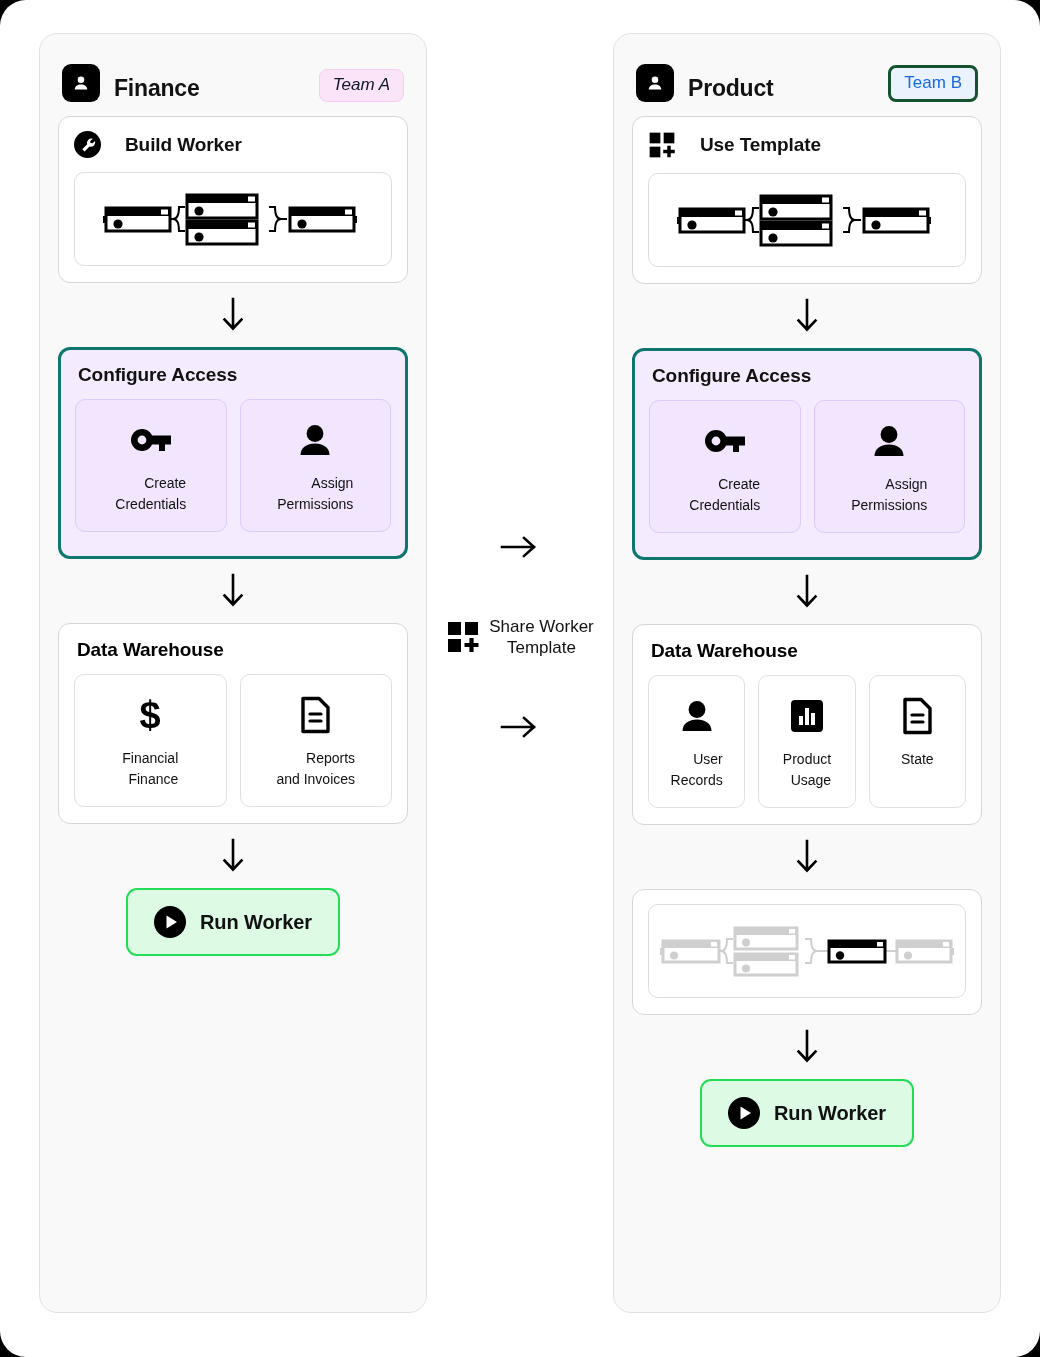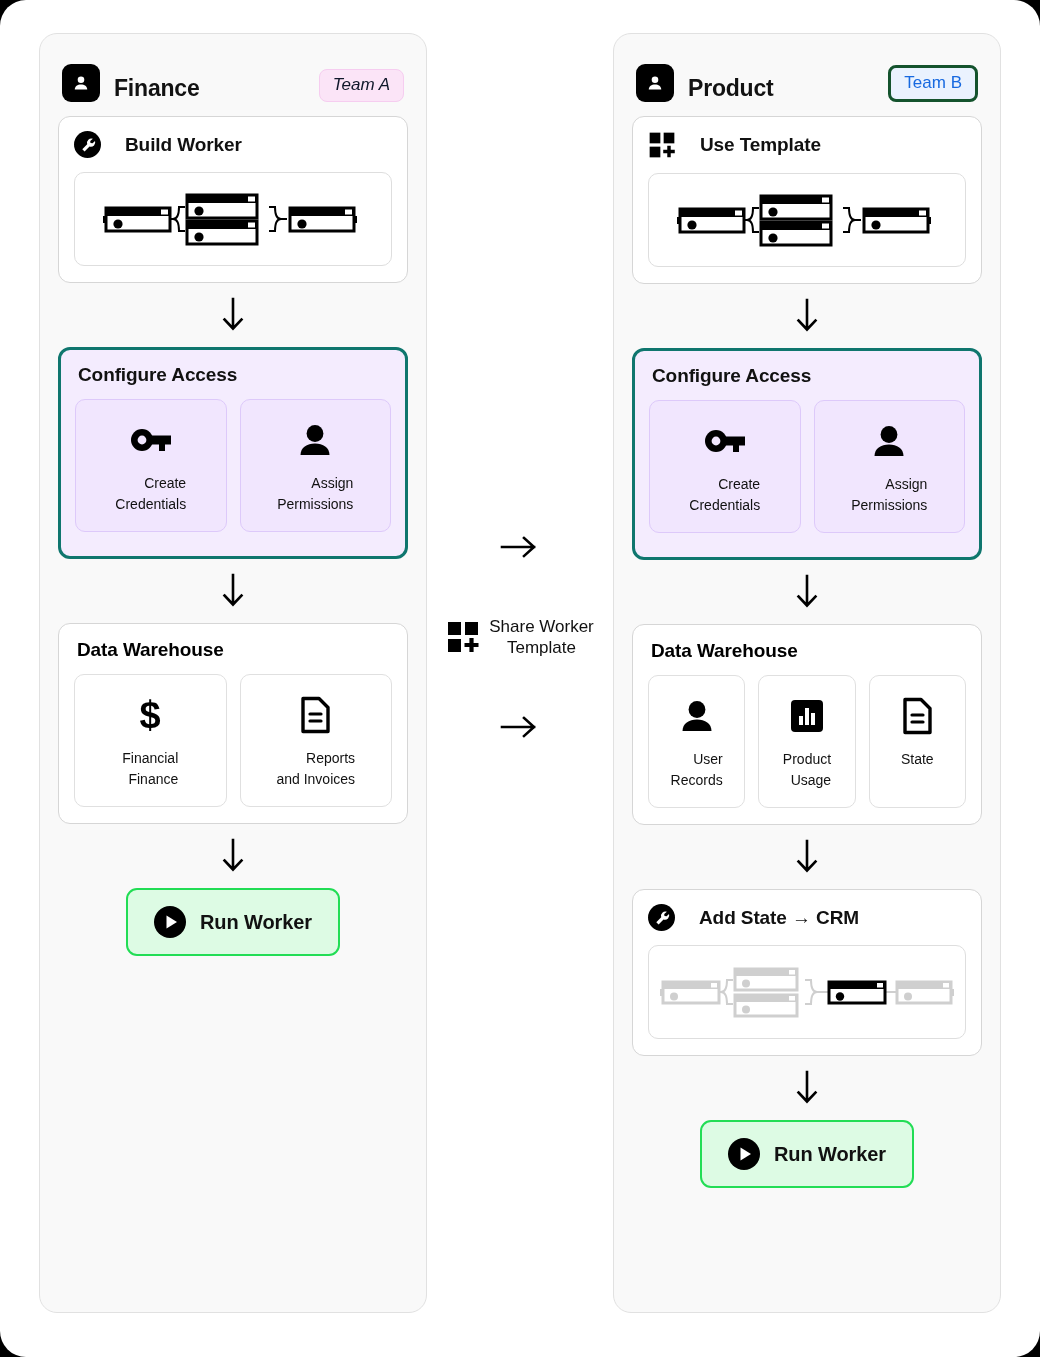--- a/index.html
+++ b/index.html
@@ -555,29 +555,20 @@
       </div>
     </div>
 
     <div class="arrow-down">
       <svg width="24" height="36" viewBox="0 0 24 36">
         <path d="M12 2 v28 M3.5 22.5 L12 31.5 L20.5 22.5" fill="none" stroke="#000" stroke-width="2.6" stroke-linecap="square"></path>
       </svg>
     </div>
 
     <div class="card">
-      <div class="card-head">
-        <span>
-          <svg width="27" height="27" viewBox="0 0 28 28">
-            <circle cx="14" cy="14" r="14" fill="#000"></circle>
-            <path d="M19.6 8.1a4.6 4.6 0 0 0-5.9 5.7l-5.1 5.1 2.4 2.4 5.1-5.1a4.6 4.6 0 0 0 5.7-5.9l-2.5 2.5-2.2-.3-.3-2.2z" fill="#fff"></path>
-          </svg>
-        </span>
-        <span class="card-title">Add State → CRM</span>
-      </div>
       <div class="flow-panel">
         <svg width="300" height="62" viewBox="0 0 300 62">
           <g fill="none" stroke="#cfcfcf" stroke-width="2">
             <path d="M64 31 q6 0 6-12 q0-0 6-0"></path>
             <path d="M64 31 q6 0 6 12 q0 0 6 0"></path>
             <path d="M160 31 q-6 0-6-12 q0-0-6-0"></path>
             <path d="M160 31 q-6 0-6 12 q0 0-6 0"></path>
             <path d="M60 31 h6 M160 31 h12 M228 31 h12"></path>
           </g>
 

